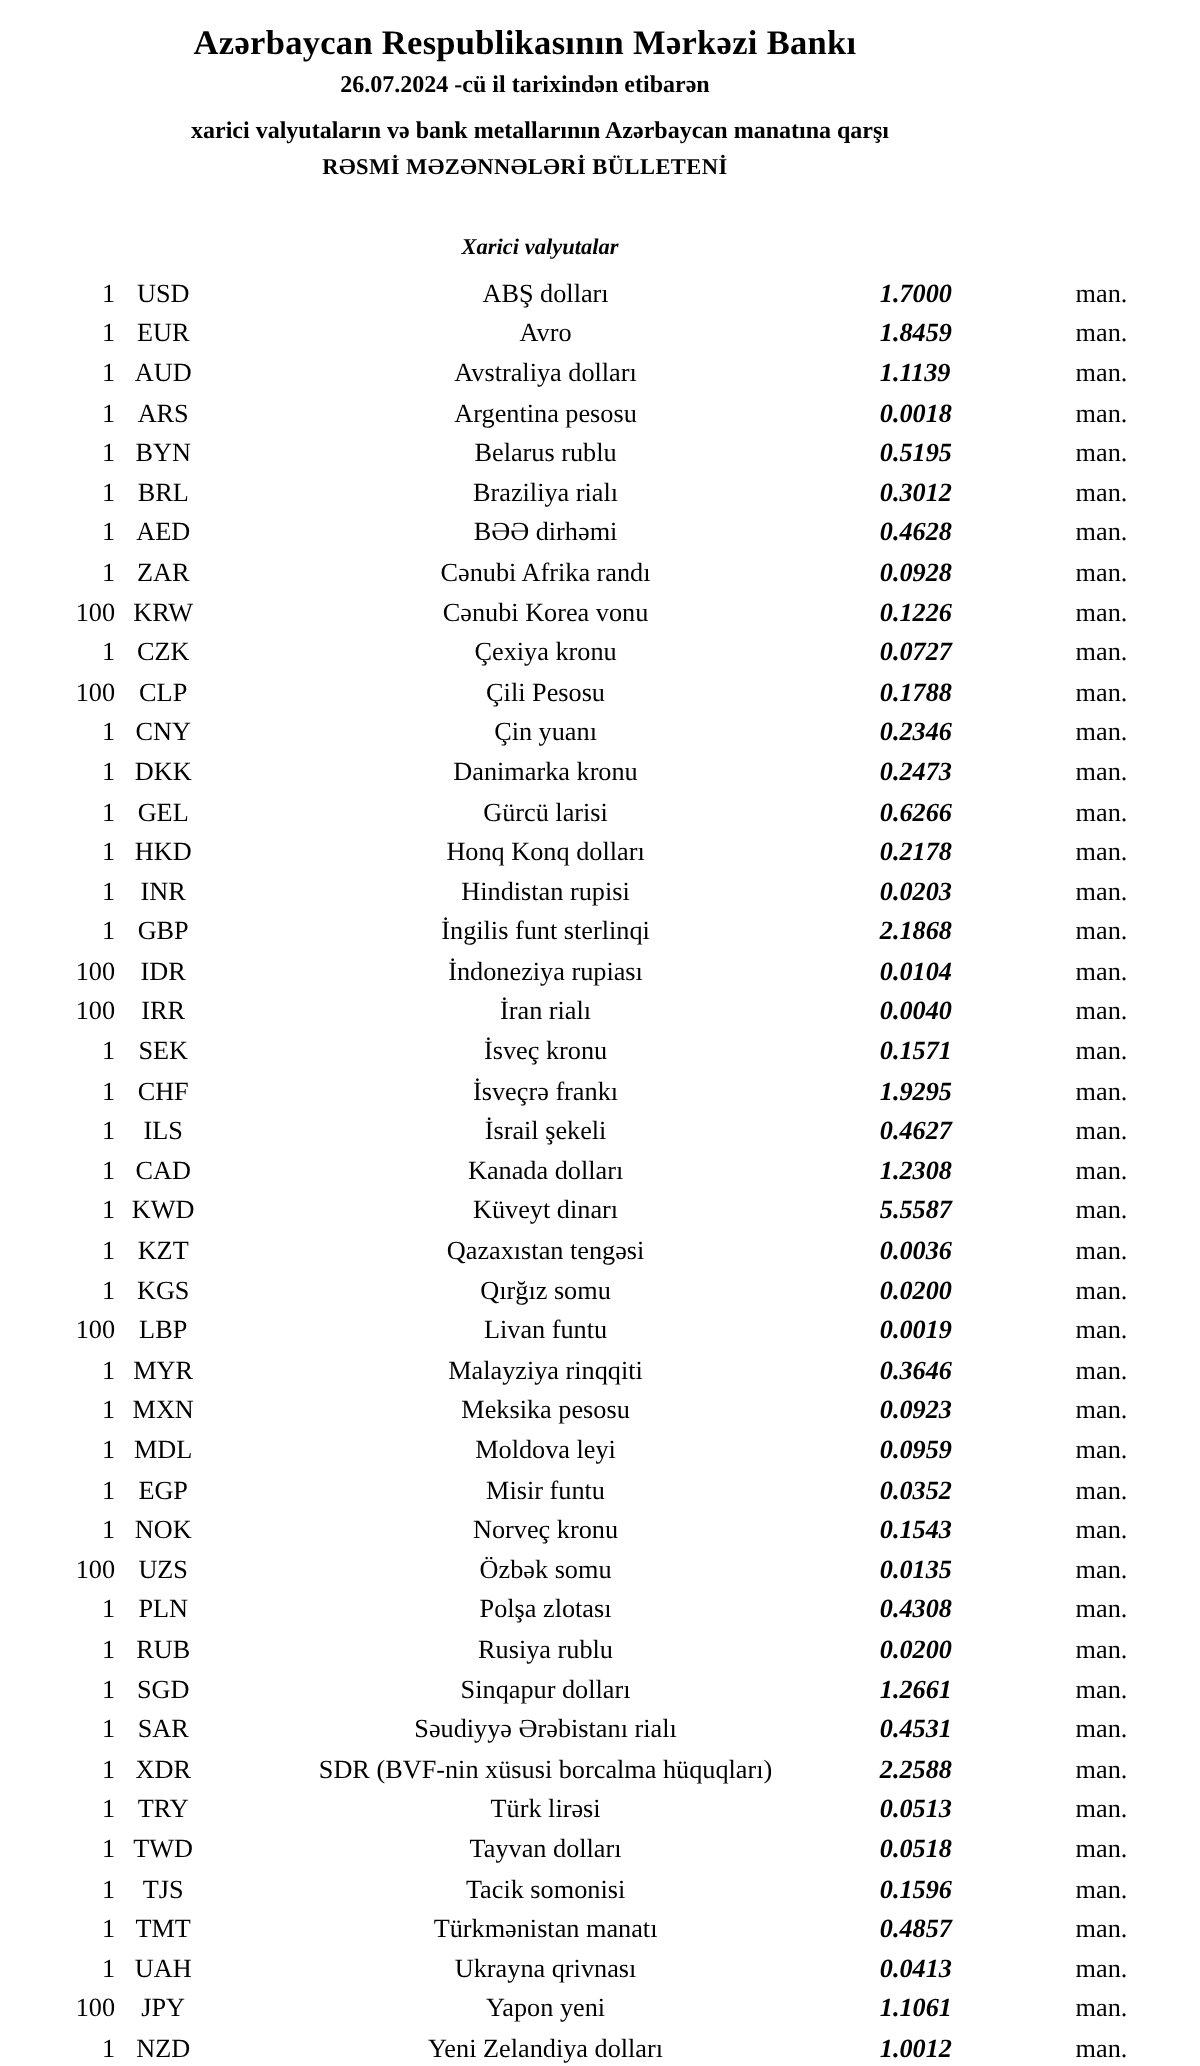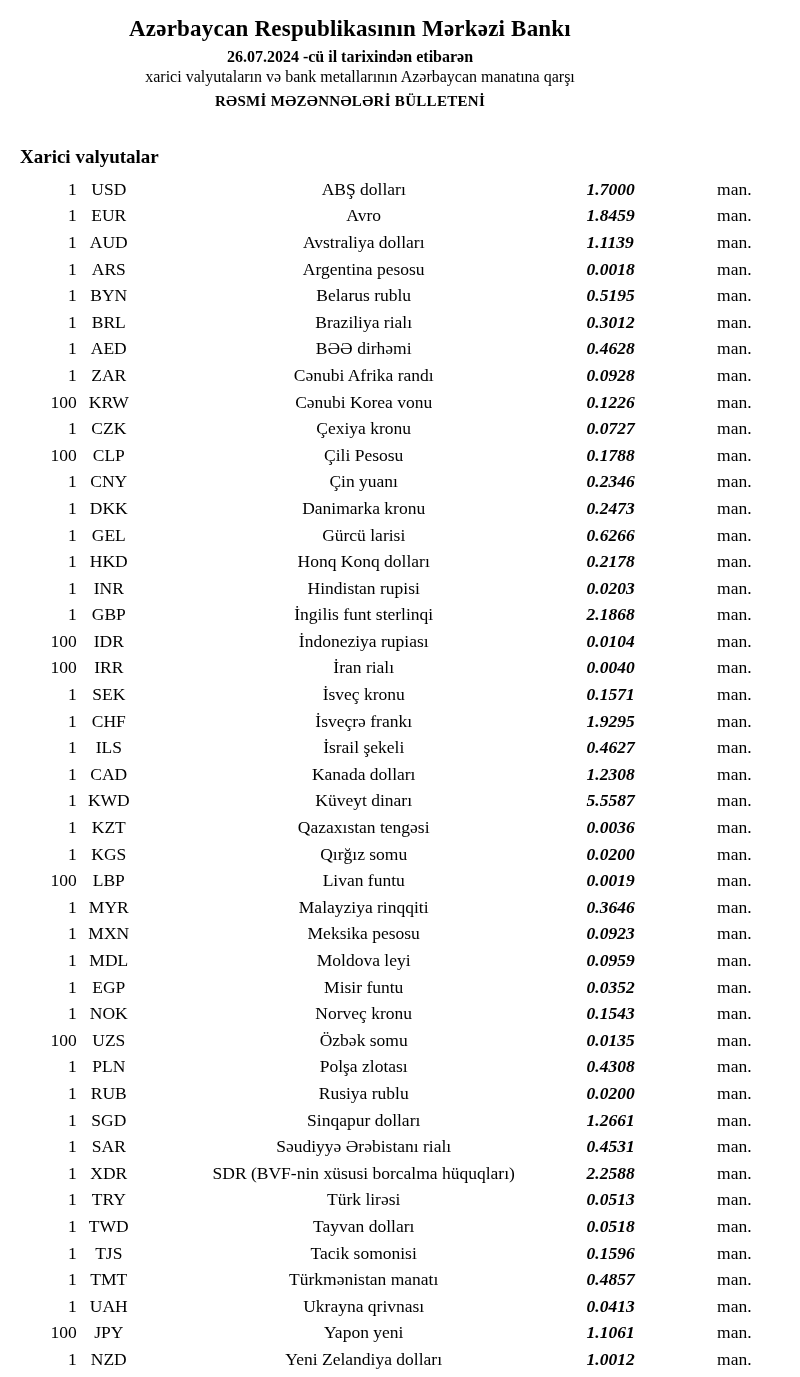--- a/index.html
+++ b/index.html
@@ -27,40 +27,41 @@
   .bank-name {
     font-family: "Liberation Serif", serif;
     font-weight: bold;
     font-size: 23px;
     letter-spacing: 0.2px;
     margin: 6px 0 6px 0;
   }
   .date-line {
     font-weight: bold;
     font-size: 16px;
-    margin: 0 0 2px 0;
+    margin: 0 0 13px 0;
   }
   .subtitle-line {
-    font-weight: normal;
+    font-weight: bold;
     font-size: 16px;
     margin: 0 0 7px 0;
     padding-left: 20px;
   }
   .bulletin-line {
     font-weight: bold;
     font-size: 15px;
     margin: 0 0 4px 0;
     letter-spacing: 0.3px;
   }
   .section-title {
-    text-align: left;
-    font-weight: bold;
-    font-size: 19px;
+    text-align: center;
+    font-weight: bold;
+    font-size: 15px;
     margin: 36px 0 8px 0;
     padding-left: 20px;
+    font-style: italic;
   }
   table.rates {
     border-collapse: collapse;
     width: 800px;
     table-layout: fixed;
   }
   table.rates td {
     font-size: 17.5px;
     padding: 0;
     height: 26.6px;

